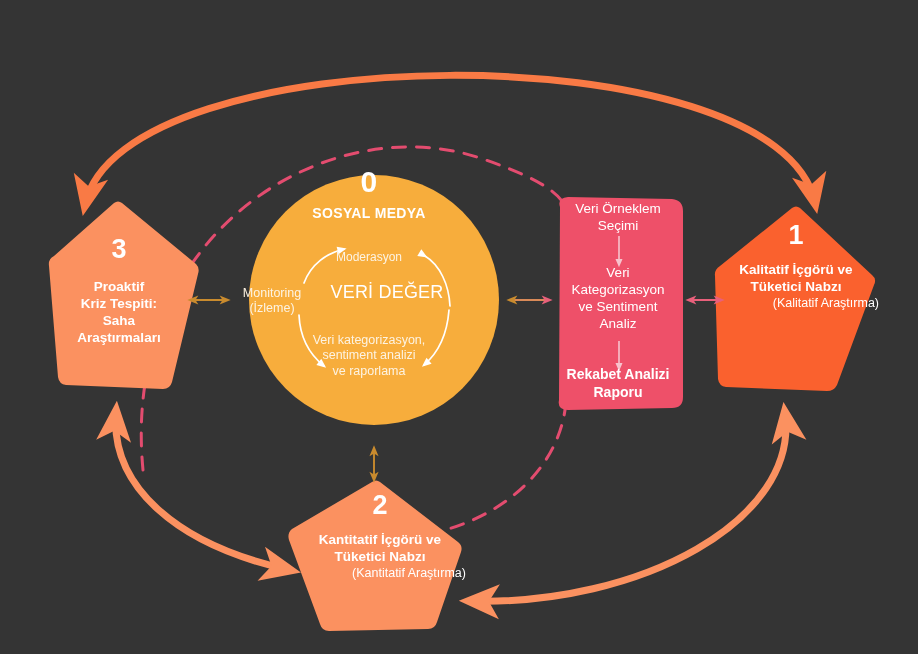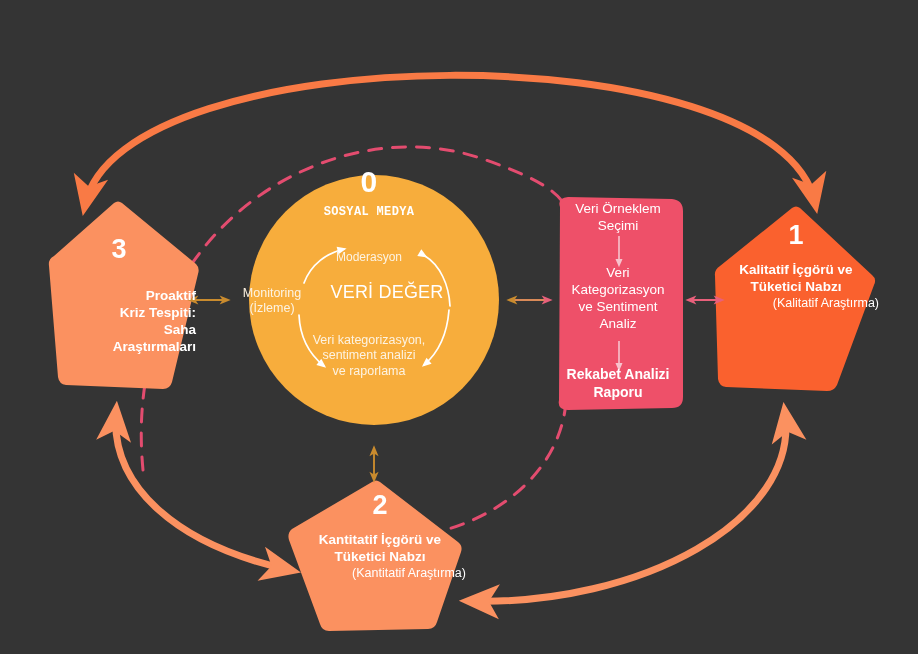--- a/index.html
+++ b/index.html
@@ -42,26 +42,25 @@
     top: 166px;
     width: 250px;
   }
   .circle-index {
     font-size: 30px;
     font-weight: bold;
     letter-spacing: .5px;
     line-height: 1.05;
   }
   .circle-heading {
-    font-size: 12px;
+    font-size: 14px;
     font-weight: bold;
     letter-spacing: .35px;
     margin-top: 7px;
     line-height: 1.28;
-    font-family: Liberation Mono, monospace;
   }
   #circle-core-label {
     left: 317px;
     top: 281px;
     width: 140px;
     font-size: 18px;
     font-weight: normal;
     letter-spacing: .2px;
     line-height: 1.24;
   }
@@ -120,21 +119,21 @@
   .pent-sub {
     font-size: 12.5px;
     font-weight: normal;
     line-height: 1.25;
     margin-top: 1px;
     text-align: right;
   }
   #pentagon-1-text { left: 713px; top: 222px; width: 166px; }
   #pentagon-2-text { left: 294px; top: 492px; width: 172px; }
   #pentagon-3-text { left: 42px; top: 236px; width: 154px; }
-  #pentagon-3-text .pent-title { margin-top: 24px; text-align: right; }
+  #pentagon-3-text .pent-title { margin-top: 15px; }
 </style>
 </head>
 <body>
 
 <div id="stage">
 
   <svg id="diagram-svg" viewBox="0 0 918 654">
     <defs>
       <marker id="ah-orange" markerWidth="7" markerHeight="7" refX="4.6" refY="3" orient="auto" markerUnits="strokeWidth">
         <path d="M0.4,0.5 L6.2,3 L0.4,5.5 L1.9,3 Z" fill="#F97A45"></path>

